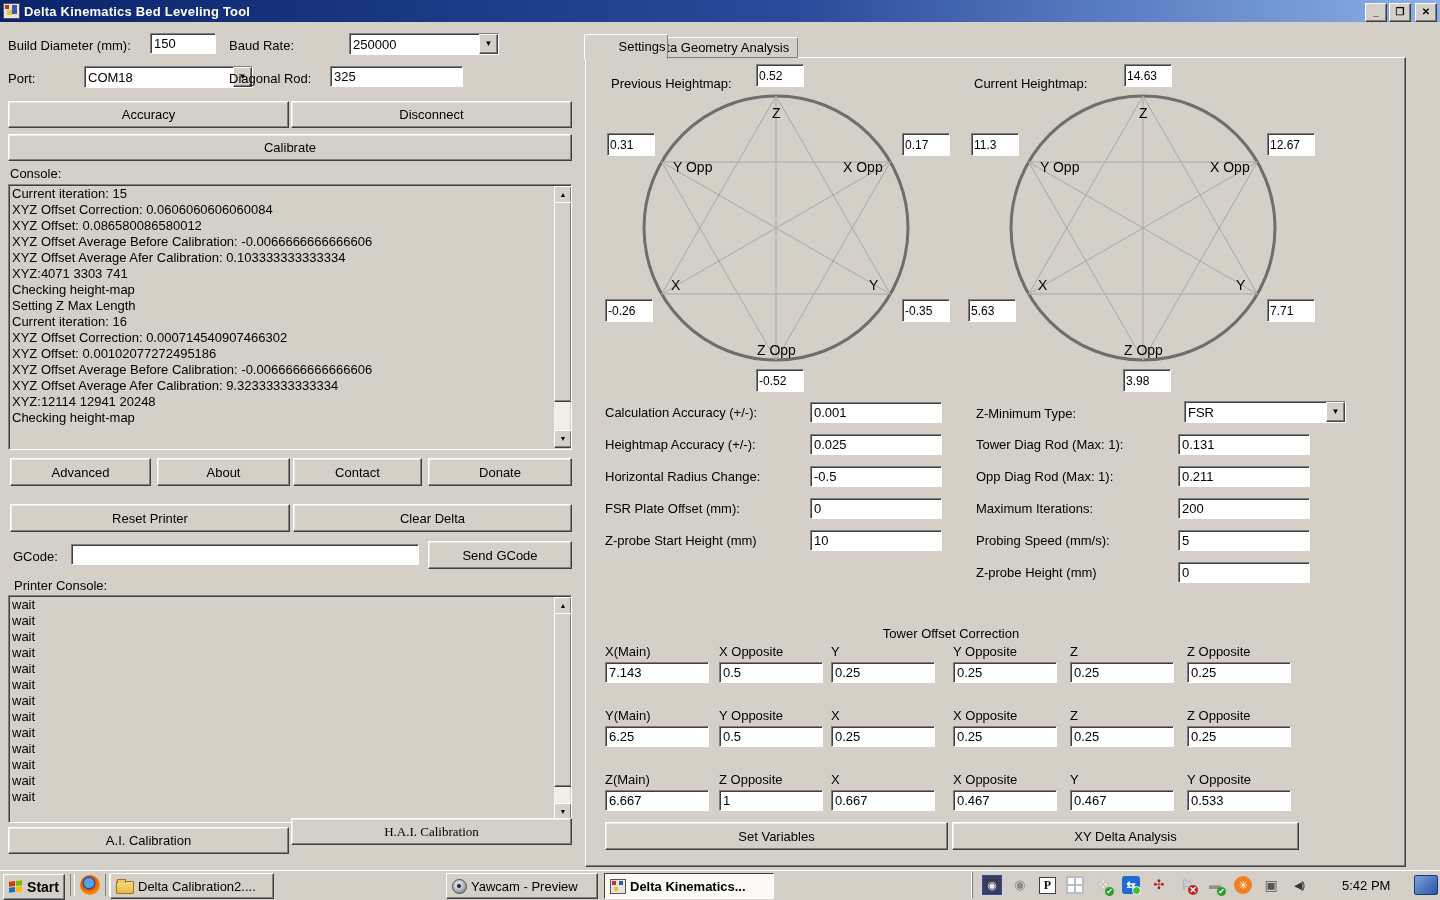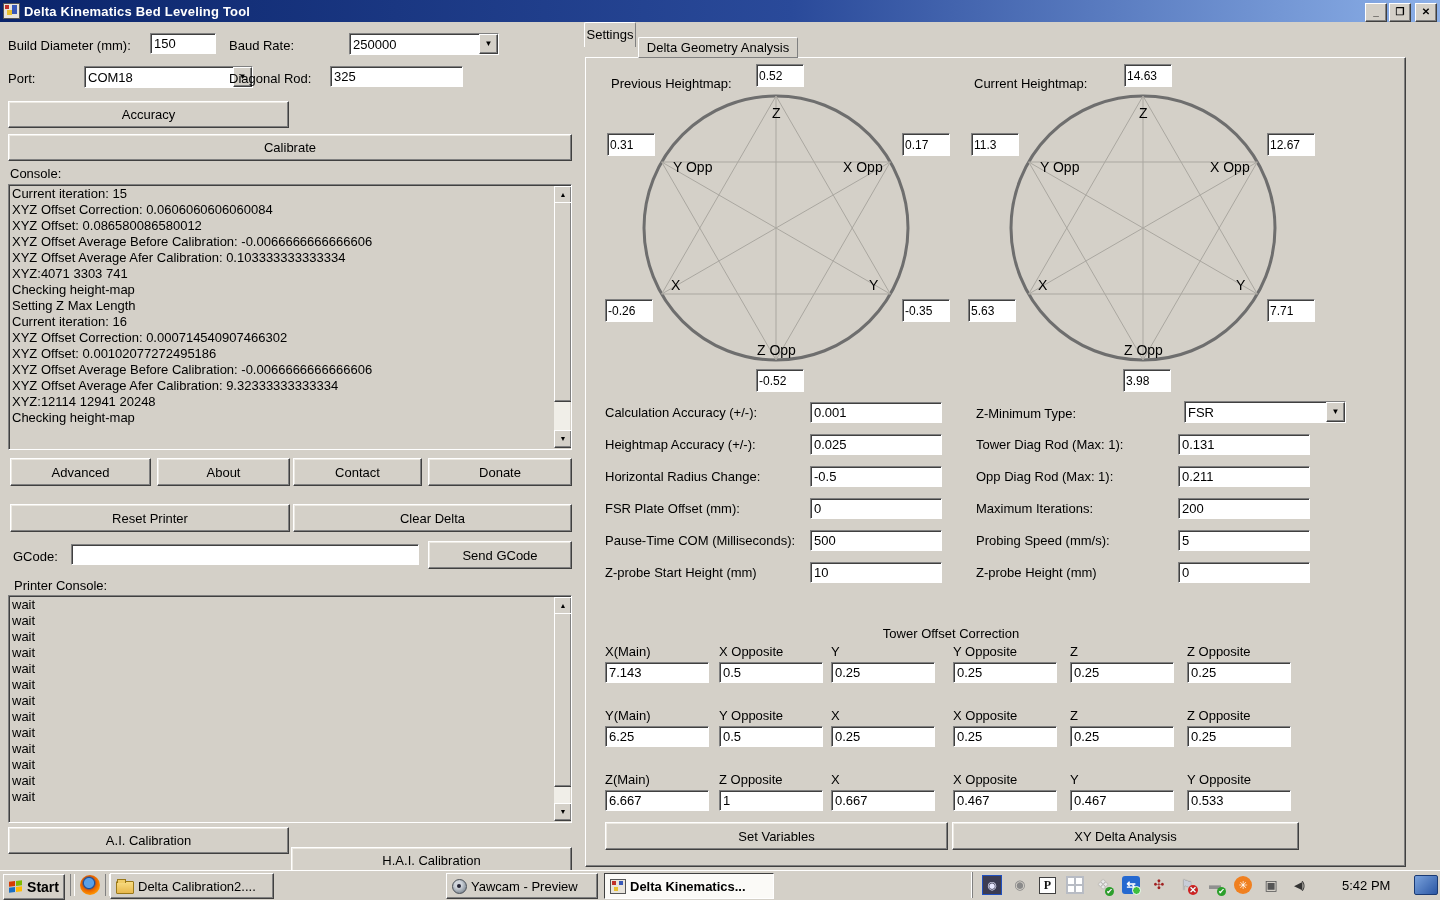--- a/index.html
+++ b/index.html
@@ -166,20 +166,21 @@
   </div>
   <span class="lbl" style="left:8px;top:71px;">Port:</span>
   <div class="combo" style="left:48px;top:66px;width:167px;height:20px;">
     <span class="c-val">COM18</span>
     <span class="c-arrow">▼</span>
   </div>
   <span class="lbl" style="left:229px;top:71px;">Diagonal Rod:</span>
   <input class="tbox" style="left: 330px; top: 66px; width: 125px; height: 17px;" value="325">
 
   <div class="btn" style="left:8px;top:101px;width:279px;height:25px;">Accuracy</div>
+  <div class="btn" style="left:291px;top:101px;width:279px;height:25px;">Disconnect</div>
   <div class="btn" style="left:8px;top:134px;width:562px;height:25px;">Calibrate</div>
 
   <span class="lbl" style="left:10px;top:166px;">Console:</span>
   <div class="consolebox" style="left:8px;top:184px;width:562px;height:264px;">
     <div class="console-text">Current iteration: 15
 XYZ Offset Correction: 0.0606060606060084
 XYZ Offset: 0.086580086580012
 XYZ Offset Average Before Calibration: -0.0066666666666606
 XYZ Offset Average Afer Calibration: 0.103333333333334
 XYZ:4071 3303 741
@@ -226,24 +227,24 @@
 wait
 wait</div>
     <div class="sb">
       <div class="sb-btn sb-up">▲</div>
       <div class="sb-thumb" style="top:16px;height:172px;"></div>
       <div class="sb-btn sb-down">▼</div>
     </div>
   </div>
 
   <div class="btn" style="left:8px;top:827px;width:279px;height:25px;">A.I. Calibration</div>
-  <div class="btn" style="left:291px;top:847px;width:279px;height:25px;">H.A.I. Calibration</div>
+  <div class="btn" style="left:291px;top:818px;width:279px;height:25px;font-family:Liberation Serif, serif;">H.A.I. Calibration</div>
 
   <div class="tab-panel"></div>
-  <div class="tab" style="left:584px;top:22px;width:50px;height:24px;line-height:24px;z-index:2;">Settings</div>
+  <div class="tab" style="left:584px;top:34px;width:50px;height:24px;line-height:24px;z-index:2;padding-left:32px;">Settings</div>
   <div class="tab" style="left:638px;top:37px;width:158px;height:19px;line-height:19px;border-bottom:1px solid #808080;">Delta Geometry Analysis</div>
 
   <span class="lbl" style="left:611px;top:76px;">Previous Heightmap:</span>
   <input class="hm-box" style="left: 756px; top: 64px;" value="0.52">
   <input class="hm-box" style="left: 607px; top: 133px;" value="0.31">
   <input class="hm-box" style="left: 902px; top: 133px;" value="0.17">
   <input class="hm-box" style="left: 605px; top: 299px;" value="-0.26">
   <input class="hm-box" style="left: 902px; top: 299px;" value="-0.35">
   <input class="hm-box" style="left: 756px; top: 369px;" value="-0.52">
 
@@ -313,24 +314,20 @@
     </div>
       <div class="set-row">
       <span class="s-lbl">Horizontal Radius Change:</span>
       <input value="-0.5" style="">
     </div>
       <div class="set-row">
       <span class="s-lbl">FSR Plate Offset (mm):</span>
       <input value="0" style="">
     </div>
       <div class="set-row">
-      <span class="s-lbl">Pause-Time COM (Milliseconds):</span>
-      <input value="500" style="">
-    </div>
-      <div class="set-row">
       <span class="s-lbl">Z-probe Start Height (mm)</span>
       <input value="10" style="">
     </div>
     </div>
 
   <span class="lbl" style="left:976px;top:406px;">Z-Minimum Type:</span>
   <div class="combo" style="left:1148px;top:401px;width:160px;height:20px;">
     <span class="c-val">FSR</span>
     <span class="c-arrow">▼</span>
   </div>

